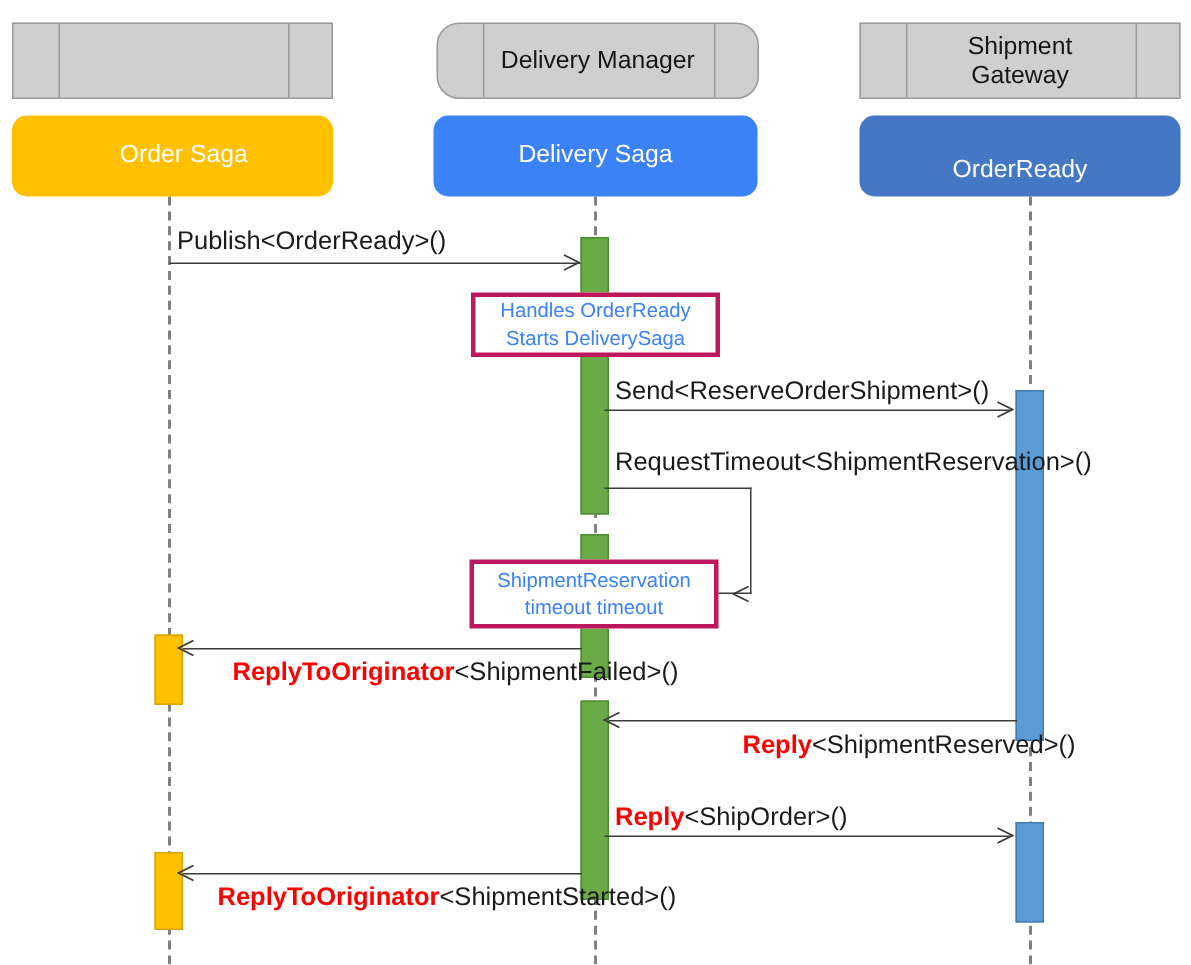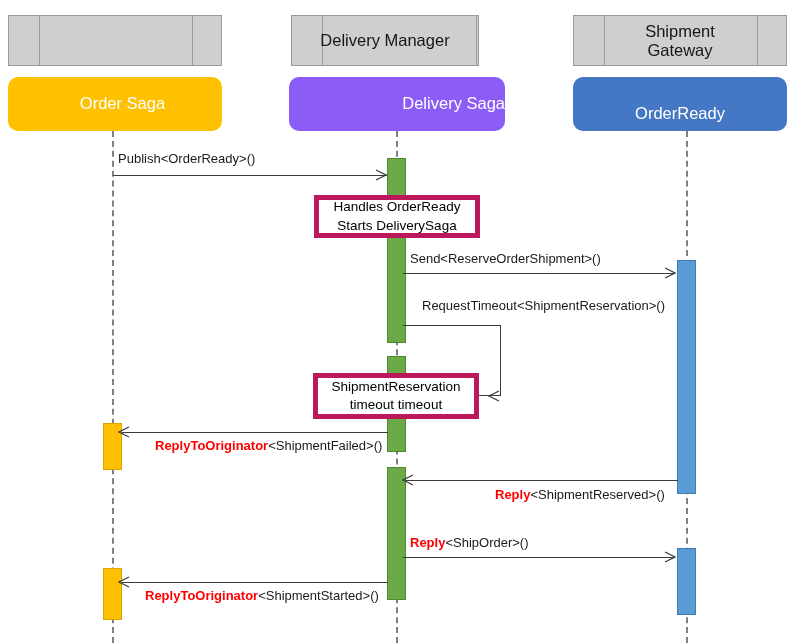--- a/index.html
+++ b/index.html
@@ -50,21 +50,21 @@
     box-sizing: border-box;
     display: flex;
     align-items: center;
     justify-content: center;
     color: #ffffff;
     font-size: 16.5px;
     line-height: 1.2;
     text-align: center;
   }
   .actor.orange { background: #ffc000; padding-left: 15px; }
-  .actor.green  { background: #8b5cf6; justify-content: flex-end; }
+  .actor.green  { background: #3b82f6; }
   .actor.blue   { background: #4478c4; }
 
   
   .lifeline {
     position: absolute;
     width: 0;
     border-left: 2px dashed #808080;
   }
 
   
@@ -85,42 +85,42 @@
   .arrowhead {
     position: absolute;
     width: 12px;
     height: 12px;
     pointer-events: none;
   }
   .arrowhead svg { display: block; }
 
   .msg-label {
     position: absolute;
-    font-size: 13px;
+    font-size: 17px;
     color: #1a1a1a;
     white-space: nowrap;
     line-height: 1;
   }
   .msg-label .kw {
     color: #ff0000;
     font-weight: bold;
   }
 
   
   .note {
     position: absolute;
     background: #ffffff;
-    border: 5px solid #be185d;
+    border: 3px solid #be185d;
     box-sizing: border-box;
     display: flex;
     flex-direction: column;
     align-items: center;
     justify-content: center;
     font-size: 13.5px;
-    color: #000000;
+    color: #3b82f6;
     line-height: 1.35;
     text-align: center;
     z-index: 5;
   }
 
   
   .selfloop {
     position: absolute;
     box-sizing: border-box;
     border-top: 1px solid #3b3b3b;
@@ -132,21 +132,21 @@
 </head>
 <body>
 
 <div id="canvas">
 
   <div class="pkg" style="left:8px; top:15px; width:214px; height:51px;">
     <span class="pkg-col" style="left:30px;"></span>
     <span class="pkg-col" style="left:183px;"></span>
   </div>
 
-  <div class="pkg" style="left:291px; top:15px; width:188px; height:51px;">
+  <div class="pkg" style="left:291px; top:15px; width:215px; height:51px;border-radius:15px;">
     <span class="pkg-col" style="left:30px;"></span>
     <span class="pkg-col" style="left:184px;"></span>
     <span class="pkg-label">Delivery Manager</span>
   </div>
 
   <div class="pkg" style="left:573px; top:15px; width:214px; height:51px;">
     <span class="pkg-col" style="left:30px;"></span>
     <span class="pkg-col" style="left:183px;"></span>
     <span class="pkg-label">
       <span>Shipment</span><br>
@@ -202,21 +202,21 @@
   <div class="msg-label" style="left:410px; top:252px;">
     <span class="kw"></span><span>Send&lt;ReserveOrderShipment&gt;()</span>
   </div>
   <div class="msg-line" style="left:403px; top:273px; width:272px;"></div>
   <div class="arrowhead" style="left:664px; top:267px;">
     <svg width="12" height="12" viewBox="0 0 12 12">
       <polyline points="1,1 11,6 1,11" fill="none" stroke="#3b3b3b" stroke-width="1.2"></polyline>
     </svg>
   </div>
 
-  <div class="msg-label" style="left:422px; top:299px;">
+  <div class="msg-label" style="left:410px; top:299px;">
     <span class="kw"></span><span>RequestTimeout&lt;ShipmentReservation&gt;()</span>
   </div>
   <div class="selfloop" style="left:403px; top:325px; width:98px; height:71px;"></div>
   <div class="arrowhead" style="left:488px; top:390px;">
     <svg width="12" height="12" viewBox="0 0 12 12">
       <polyline points="11,1 1,6 11,11" fill="none" stroke="#3b3b3b" stroke-width="1.2"></polyline>
     </svg>
   </div>
 
   <div class="note" style="left:313px; top:373px; width:166px; height:46px;">

